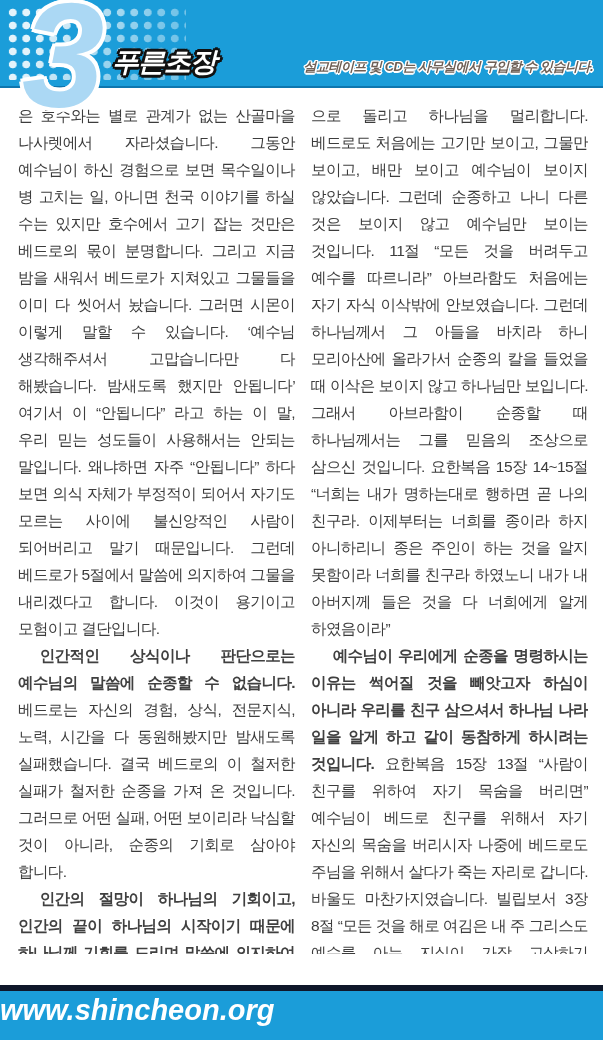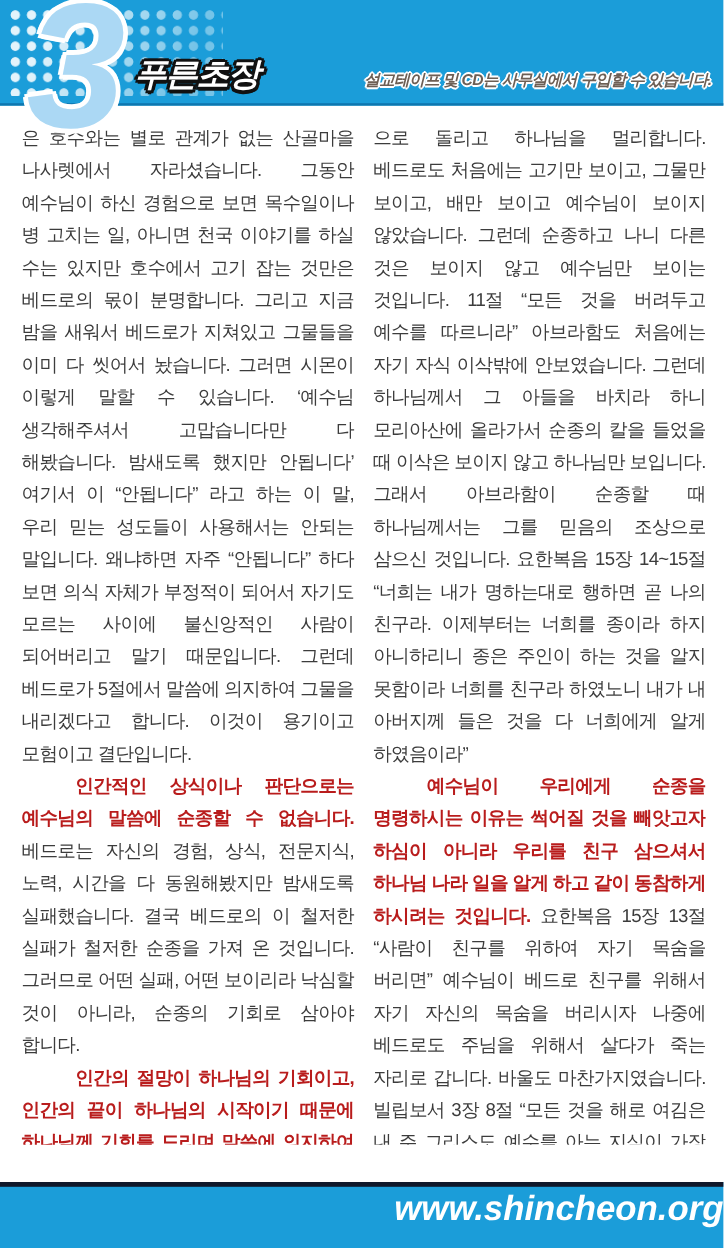--- a/index.html
+++ b/index.html
@@ -73,29 +73,29 @@
   .para {
     font-size: 15.5px;
     line-height: 27px;
     letter-spacing: -0.6px;
     word-break: keep-all;
     overflow-wrap: break-word;
     text-align: justify;
     color: #3c3c3c;
   }
   .para.indent { text-indent: 1.4em; }
-  .para b { color: #b91c1c; margin-left: 23px; }
+  .para b { color: #404040; }
 
   
   .footer-band {
     position: absolute; left: 0; top: 985px;
     width: 603px; height: 55px;
     background: #1b9dd9;
-    border-top: 4px solid #0f172a;
-    text-align: right;
+    border-top: 6px solid #0f172a;
+    text-align: left;
   }
   .footer-url {
     display: inline-block;
     margin-top: 3px;
     font-size: 29px;
     font-weight: bold; font-style: italic;
     color: #ffffff;
     letter-spacing: 0px;
   }
 </style>

